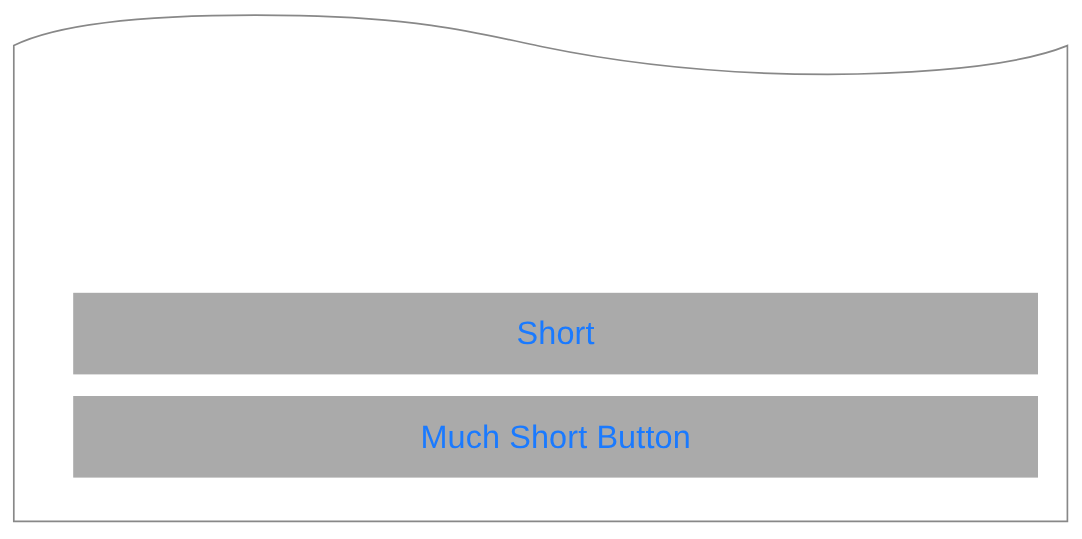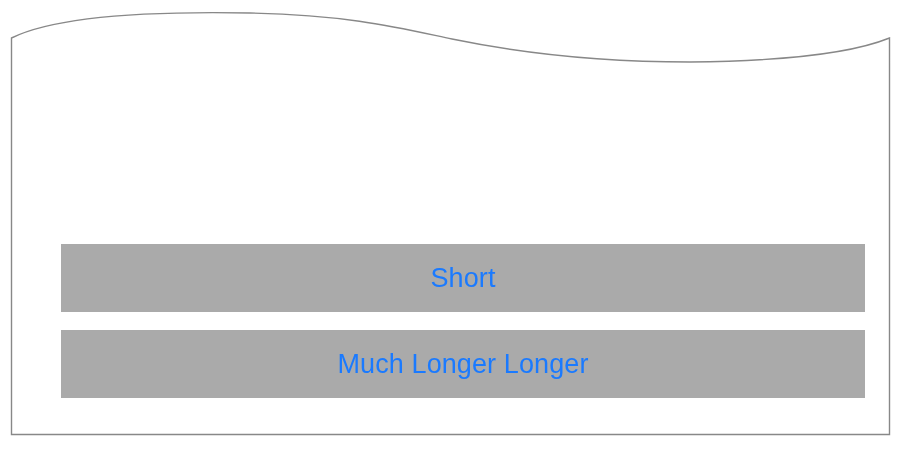--- a/index.html
+++ b/index.html
@@ -93,19 +93,19 @@
 
   <div class="panel-body">
 
     <div class="button-stack">
 
       <button class="btn">
         <span class="btn-label">Short</span>
       </button>
 
       <button class="btn">
-        <span class="btn-label">Much Longer Longer</span>
+        <span class="btn-label">Much Short Button</span>
       </button>
 
     </div>
   </div>
 
 </div>
 
 </body></html>

